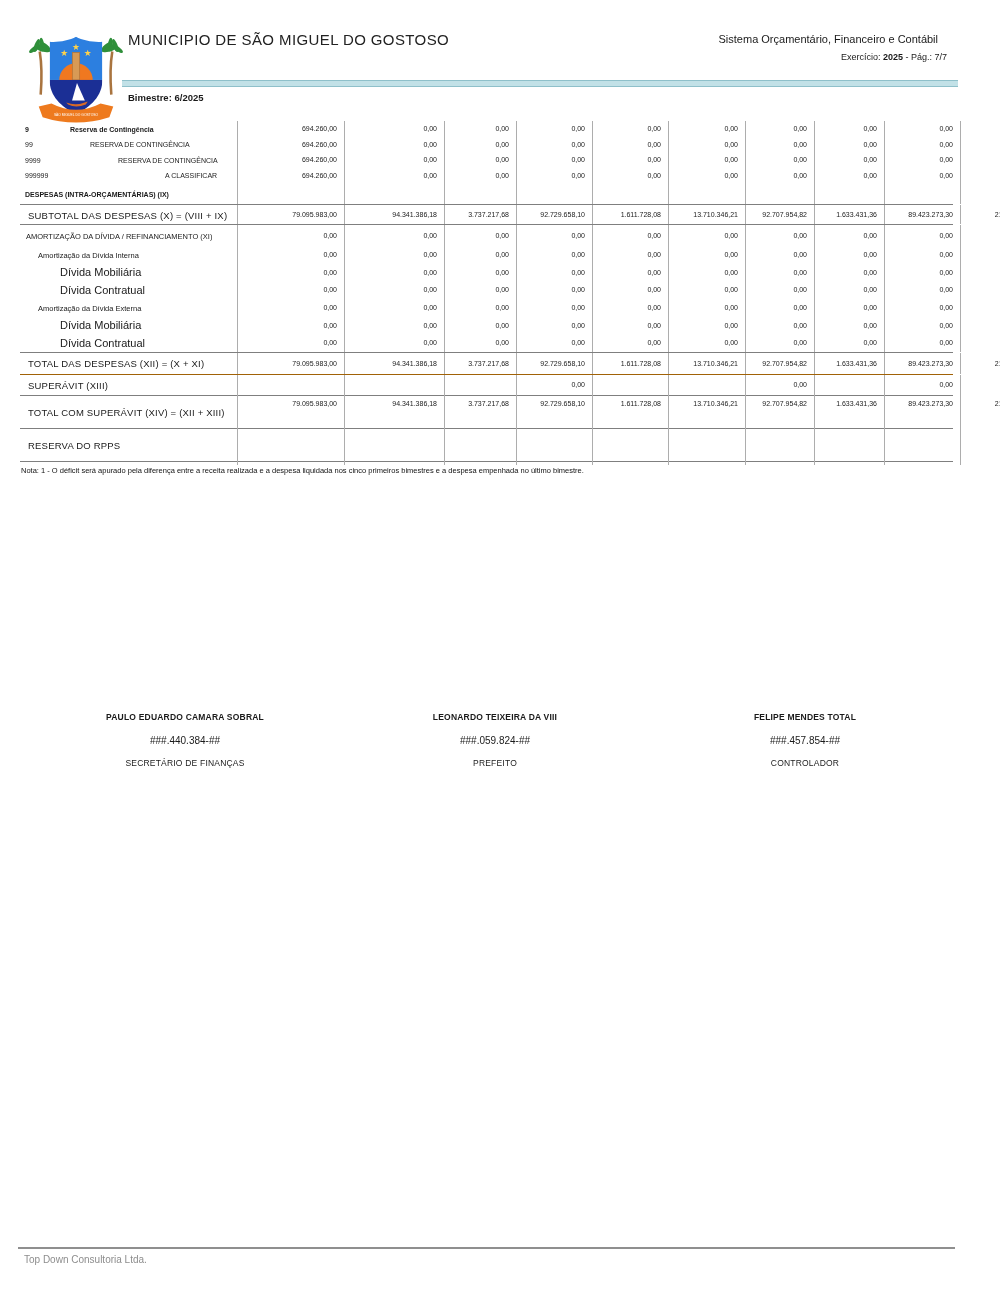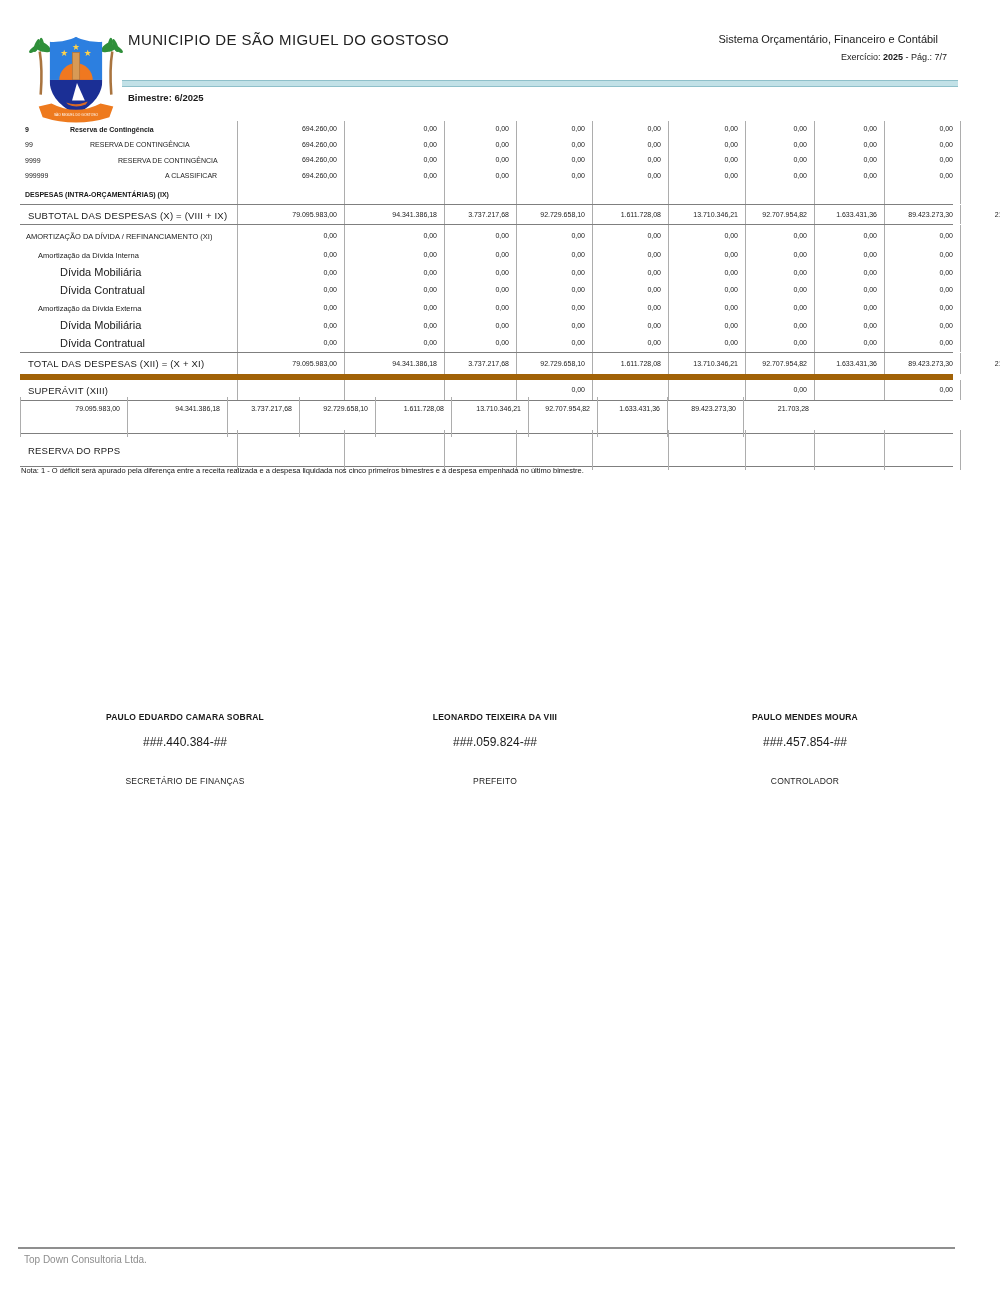--- a/index.html
+++ b/index.html
@@ -36,34 +36,34 @@
   .section{height:21px}
   .section .lbl{left:5px;font-size:7px;font-weight:bold}
   .subtotal{height:19px;border-top:1px solid #7f7f7f;border-bottom:1px solid #7f7f7f}
   .subtotal .lbl{left:8px;font-size:9.5px;letter-spacing:.2px}
   .group{height:21px}
   .group .lbl{left:6px;font-size:7.5px}
   .sub1{height:17.6px}
   .sub1 .lbl{left:18px;font-size:7.5px}
   .sub2{height:17.6px}
   .sub2 .lbl{left:40px;font-size:11px}
-  .total{height:21px;border-top:1px solid #7f7f7f;border-bottom:6px solid #a16207}
+  .total{height:21px;border-top:1px solid #7f7f7f;border-bottom:1px solid #a16207}
   .superavit{height:20px;border-bottom:1px solid #7f7f7f}
   .totalsup{height:32px;border-bottom:1px solid #7f7f7f}
   .reserve{height:32px;border-bottom:1px solid #7f7f7f}
   .total .lbl,.superavit .lbl,.totalsup .lbl,.reserve .lbl{left:8px;font-size:9.5px;letter-spacing:.2px}
   .totalsup .num,.reserve .num{align-items:flex-start;padding-top:8px}
 
   .note{position:absolute;left:21px;top:466px;font-size:7.5px;color:#111;white-space:nowrap;}
 
   
   .signs{position:absolute;left:30px;top:712px;width:930px;display:flex;}
   .sig{flex:1;text-align:center;}
   .sig .name{font-size:8.5px;font-weight:bold;margin-bottom:13px;letter-spacing:.2px;}
-  .sig .cpf{font-size:12px;margin-bottom:27px;}
+  .sig .cpf{font-size:10px;margin-bottom:12px;}
   .sig .role{font-size:8.5px;letter-spacing:.2px;}
 
   
   .footline{position:absolute;left:18px;top:1247px;width:937px;height:2px;background:#8f8f8f;}
   .foottext{position:absolute;left:24px;top:1254px;font-size:10px;color:#8d8d8d;}
 </style>
 </head>
 <body>
 
 <div class="page">
@@ -339,20 +339,23 @@
         <div class="cell num c2"></div>
         <div class="cell num c3">0,00</div>
         <div class="cell num c4"></div>
         <div class="cell num c5"></div>
         <div class="cell num c6">0,00</div>
         <div class="cell num c7"></div>
         <div class="cell num c8">0,00</div>
         <div class="cell num c9"></div>
       </div>
       <div class="trow totalsup">
+        <div class="cell label">
+          <span class="lbl">TOTAL COM SUPERÁVIT (XIV) = (XII + XIII)</span>
+        </div>
         <div class="cell num c0">79.095.983,00</div>
         <div class="cell num c1">94.341.386,18</div>
         <div class="cell num c2">3.737.217,68</div>
         <div class="cell num c3">92.729.658,10</div>
         <div class="cell num c4">1.611.728,08</div>
         <div class="cell num c5">13.710.346,21</div>
         <div class="cell num c6">92.707.954,82</div>
         <div class="cell num c7">1.633.431,36</div>
         <div class="cell num c8">89.423.273,30</div>
         <div class="cell num c9">21.703,28</div>
@@ -381,21 +384,21 @@
       <div class="name">PAULO EDUARDO CAMARA SOBRAL</div>
       <div class="cpf">###.440.384-##</div>
       <div class="role">SECRETÁRIO DE FINANÇAS</div>
     </div>
     <div class="sig">
       <div class="name">LEONARDO TEIXEIRA DA VIII</div>
       <div class="cpf">###.059.824-##</div>
       <div class="role">PREFEITO</div>
     </div>
     <div class="sig">
-      <div class="name">PAULO MENDES MOURA</div>
+      <div class="name">FELIPE MENDES TOTAL</div>
       <div class="cpf">###.457.854-##</div>
       <div class="role">CONTROLADOR</div>
     </div>
   </div>
 
   <div class="footline"></div>
   <div class="foottext">Top Down Consultoria Ltda.</div>
 
 </div>
 

